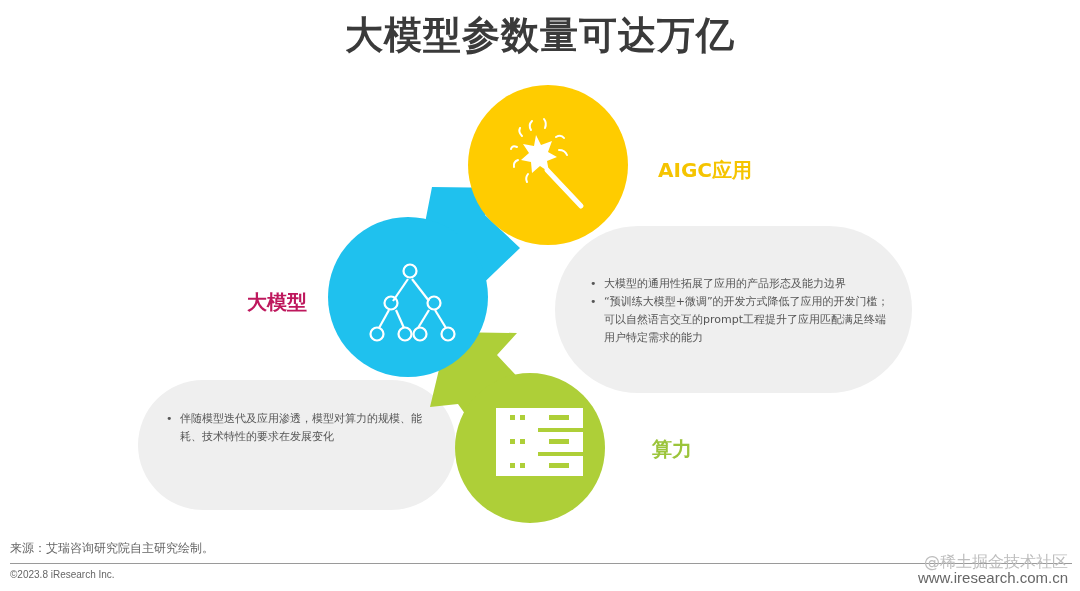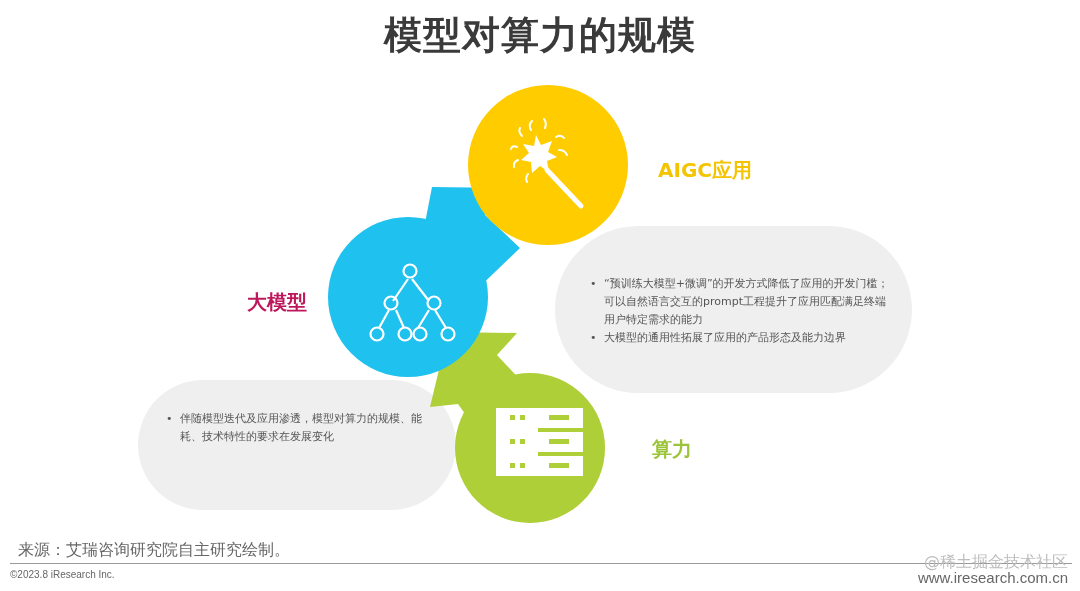--- a/index.html
+++ b/index.html
@@ -13,30 +13,30 @@
   .bullets { position:absolute; margin:0; padding:0; list-style:none; font-size:11px; color:#555; line-height:18px; }
   .bullets li { position:relative; padding-left:14px; }
   .bullets li::before { content:"•"; position:absolute; left:0; top:0; color:#555; }
   .bullets-right { left:590px; top:275px; width:300px; }
   .bullets-left { left:166px; top:410px; width:270px; }
   svg.shapes { position:absolute; left:0; top:0; }
   .label { position:absolute; font-size:20px; font-weight:bold; }
   .label-aigc { left:658px; top:157px; color:#f5c400; }
   .label-model { left:247px; top:289px; color:#be185d; }
   .label-compute { left:652px; top:436px; color:#9bc43a; }
-  .source { position:absolute; left:18px; top:540px; font-size:16px; color:#666; }
+  .source { position:absolute; left:10px; top:540px; font-size:12px; color:#666; }
   .divider { position:absolute; left:10px; top:563px; width:1062px; height:1px; background:#9a9a9a; }
   .copyright { position:absolute; left:10px; top:569px; font-size:10px; color:#666; font-family:"Liberation Sans",sans-serif; }
   .watermark { position:absolute; right:12px; top:552px; font-size:16px; color:#bdbdbd; }
   .site { position:absolute; right:12px; top:569px; font-size:15px; color:#666; font-family:"Liberation Sans",sans-serif; }
 </style>
 </head>
 <body>
 
-<div class="title">模型对算力的规模</div>
+<div class="title">大模型参数量可达万亿</div>
 
 <div class="bubble bubble-right"></div>
 <div class="bubble bubble-left"></div>
 
 <svg class="shapes" width="1080" height="591" viewBox="0 0 1080 591">
 
   <g>
     <polygon points="432,187 508,188 485,215 520,248 468,298 437,262 412,290" fill="#1FC1EE"></polygon>
   </g>
 
@@ -102,22 +102,22 @@
       </g>
     </g>
   </g>
 </svg>
 
 <div class="label label-aigc">AIGC应用</div>
 <div class="label label-model">大模型</div>
 <div class="label label-compute">算力</div>
 
 <ul class="bullets bullets-right">
+  <li>大模型的通用性拓展了应用的产品形态及能力边界</li>
   <li>“预训练大模型+微调”的开发方式降低了应用的开发门槛；可以自然语言交互的prompt工程提升了应用匹配满足终端用户特定需求的能力</li>
-  <li>大模型的通用性拓展了应用的产品形态及能力边界</li>
 </ul>
 
 <ul class="bullets bullets-left">
   <li>伴随模型迭代及应用渗透，模型对算力的规模、能耗、技术特性的要求在发展变化</li>
 </ul>
 
 <div class="source">来源：艾瑞咨询研究院自主研究绘制。</div>
 <div class="divider"></div>
 <div class="copyright">©2023.8 iResearch Inc.</div>
 <div class="watermark">@稀土掘金技术社区</div>

